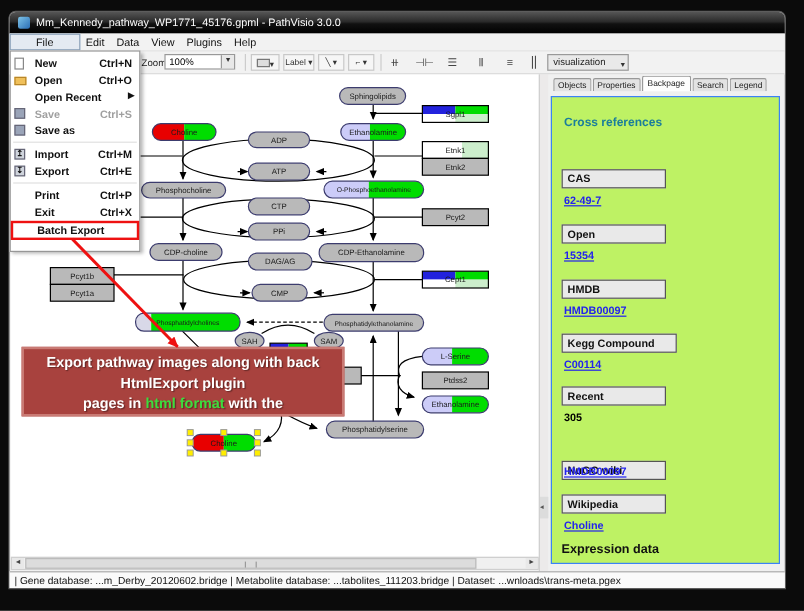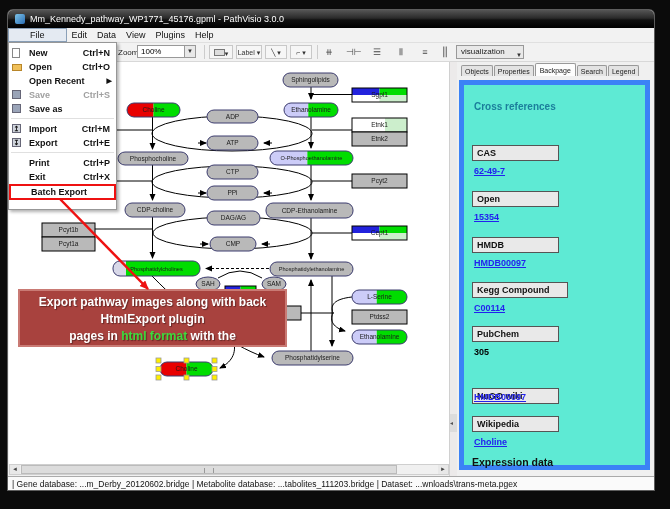--- a/index.html
+++ b/index.html
@@ -21,21 +21,21 @@
   .tb-ico { position:absolute; top:3px; height:12px; width:14px; color:#444; font-size:9px; line-height:12px; text-align:center; }
   #vis-combo { position:absolute; left:448px; top:2px; width:68px; height:14px; background:#e9e9e9; border:1px solid #999; font-size:8px; line-height:12px; padding-left:4px; color:#222; }
   #vis-combo .dd { position:absolute; right:1px; top:3px; font-size:6px; color:#333; }
   #canvas { position:absolute; left:1px; top:52px; width:440px; height:402px; background:#ffffff; }
   #splitter { position:absolute; left:441px; top:52px; width:8px; height:414px; background:#eceaea; border-left:1px solid #d0d0d0; }
   #split-handle { position:absolute; left:0px; top:352px; width:8px; height:18px; background:#dcdcdc; font-size:6px; color:#555; line-height:18px; }
   #sidebar { position:absolute; left:449px; top:52px; width:196px; height:414px; background:#f0f0f0; }
   #tabs { position:absolute; left:4px; top:2px; height:16px; font-size:7px; white-space:nowrap; }
   .tab { display:inline-block; border:1px solid #999; border-bottom:none; background:#e3e3e3; padding:2px 3px 1px 3px; margin-right:1px; border-radius:2px 2px 0 0; color:#222; }
   .tab.active { background:#fdfdfd; padding:3px 4px 2px 4px; position:relative; top:-1px; }
-  #side-panel { position:absolute; left:2px; top:18px; width:191px; height:390px; background:#5eead4; border:5px solid #3b82f6; }
+  #side-panel { position:absolute; left:2px; top:18px; width:191px; height:390px; background:#bef264; border:1px solid #3b82f6; }
   #crossref-heading { position:absolute; left:10px; top:16px; font-size:10px; font-weight:bold; color:#1b7e9b; }
   .section-box { position:absolute; left:8px; width:87px; height:16px; background:#e9e9e9; border:1px solid #555; font-size:9px; font-weight:bold; color:#111; line-height:14px; padding-left:4px; }
   .section-val { position:absolute; left:10px; font-size:9px; font-weight:bold; }
   .link { color:#2222ee; text-decoration:underline; }
   #expression-heading { position:absolute; left:8px; top:371px; font-size:10.5px; font-weight:bold; color:#111; }
   #hscroll { position:absolute; left:1px; top:454px; width:440px; height:11px; background:#f0f0f0; border:1px solid #cfcfcf; }
   .scroll-arrow { position:absolute; top:0px; width:10px; height:9px; background:#e8e8e8; font-size:6px; color:#444; text-align:center; line-height:9px; }
   #hthumb { position:absolute; left:11px; top:0px; width:376px; height:9px; background:#dcdcdc; border:1px solid #bbb; }
   #hthumb .grip { position:absolute; left:50%; top:2px; width:10px; height:5px; margin-left:-5px; border-left:1px solid #999; border-right:1px solid #999; }
   #statusbar { position:absolute; left:0; top:466px; width:100%; height:14px; background:#fafafa; border-top:1px solid #aaa; font-size:8.5px; color:#111; line-height:14px; padding-left:4px; white-space:nowrap; }
@@ -456,21 +456,21 @@
       <div id="crossref-heading">Cross references</div>
       <div id="sections">
           <div class="section-box" style="top: 60px;">CAS</div>
           <div class="section-val link" style="top: 81px;">62-49-7</div>
           <div class="section-box" style="top: 106px;">Open</div>
           <div class="section-val link" style="top: 127px;">15354</div>
           <div class="section-box" style="top: 152px;">HMDB</div>
           <div class="section-val link" style="top: 173px;">HMDB00097</div>
           <div class="section-box" style="top: 197px; width: 96px;">Kegg Compound</div>
           <div class="section-val link" style="top: 218px;">C00114</div>
-          <div class="section-box" style="top: 241px;">PubChem</div>
+          <div class="section-box" style="top: 241px;">Recent</div>
           <div class="section-val" style="top: 262px;">305</div>
           <div class="section-box" style="top: 303px;">NuGO wiki</div>
           <div class="section-val link" style="top: 307px;">HMDB00097</div>
           <div class="section-box" style="top: 331px;">Wikipedia</div>
           <div class="section-val link" style="top: 352px;">Choline</div>
         </div>
       <div id="expression-heading">Expression data</div>
     </div>
   </div>
 

